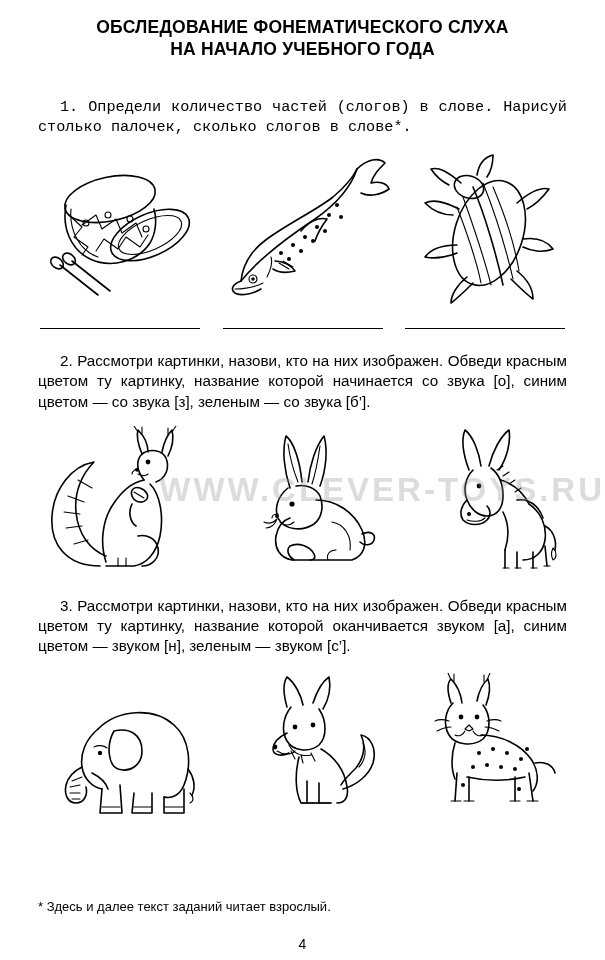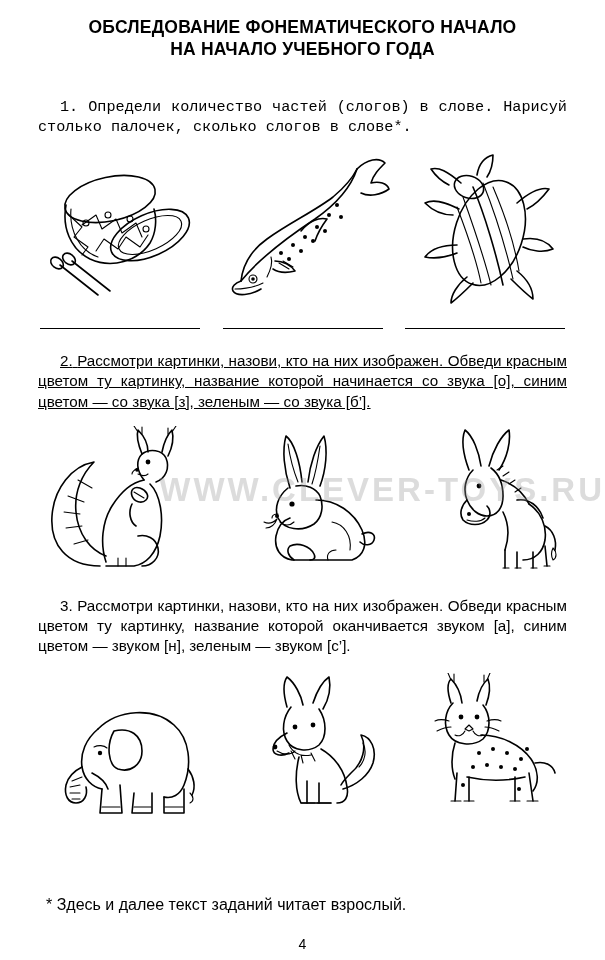--- a/index.html
+++ b/index.html
@@ -40,21 +40,21 @@
     line-height: 1.33;
     text-align: justify;
     text-justify: inter-word;
     margin: 0;
   }
   .task .indent {
     display: inline-block;
     width: 22px;
   }
   .task-1 { margin-top: 36px; font-family: Liberation Mono, monospace; }
-  .task-2 { margin-top: 14px; text-decoration: underline; }
+  .task-2 { margin-top: 14px; }
   .task-3 { margin-top: 12px; }
 
   .row {
     display: flex;
     align-items: flex-end;
     justify-content: space-between;
     margin-top: 10px;
   }
   .cell {
     position: relative;
@@ -70,22 +70,21 @@
   .lines .ln {
     width: 160px;
     border-bottom: 1.6px solid #000;
     height: 1px;
   }
 
   .footnote {
     position: absolute;
     left: 38px;
     bottom: 62px;
-    font-size: 16px;
-    margin-left: 8px;
+    font-size: 13px;
   }
   .pagenum {
     position: absolute;
     left: 0;
     right: 0;
     bottom: 24px;
     text-align: center;
     font-size: 14px;
   }
 
@@ -108,21 +107,21 @@
   .ink { fill: none; stroke: #000; stroke-width: 1.6; stroke-linecap: round; stroke-linejoin: round; }
   .ink-thin { fill: none; stroke: #000; stroke-width: 1.1; stroke-linecap: round; stroke-linejoin: round; }
   .ink-fill { fill: #000; stroke: none; }
 </style>
 </head>
 <body>
 
 <div class="page">
 
   <h1 class="title">
-    <span>ОБСЛЕДОВАНИЕ ФОНЕМАТИЧЕСКОГО НАЧАЛО</span>
+    <span>ОБСЛЕДОВАНИЕ ФОНЕМАТИЧЕСКОГО СЛУХА</span>
     <span class="line2">НА НАЧАЛО УЧЕБНОГО ГОДА</span>
   </h1>
 
   <p class="task task-1"><span class="indent"></span><span>1.</span> <span>Определи количество частей (слогов) в слове. Нарисуй столько палочек, сколько слогов в слове*.</span></p>
 
   <div class="row" style="margin-top:16px;">
     <div class="cell">
       <svg width="170" height="160" viewBox="0 0 170 160">
 
         <ellipse class="ink" cx="72" cy="46" rx="46" ry="22" transform="rotate(-12 72 46)"></ellipse>

